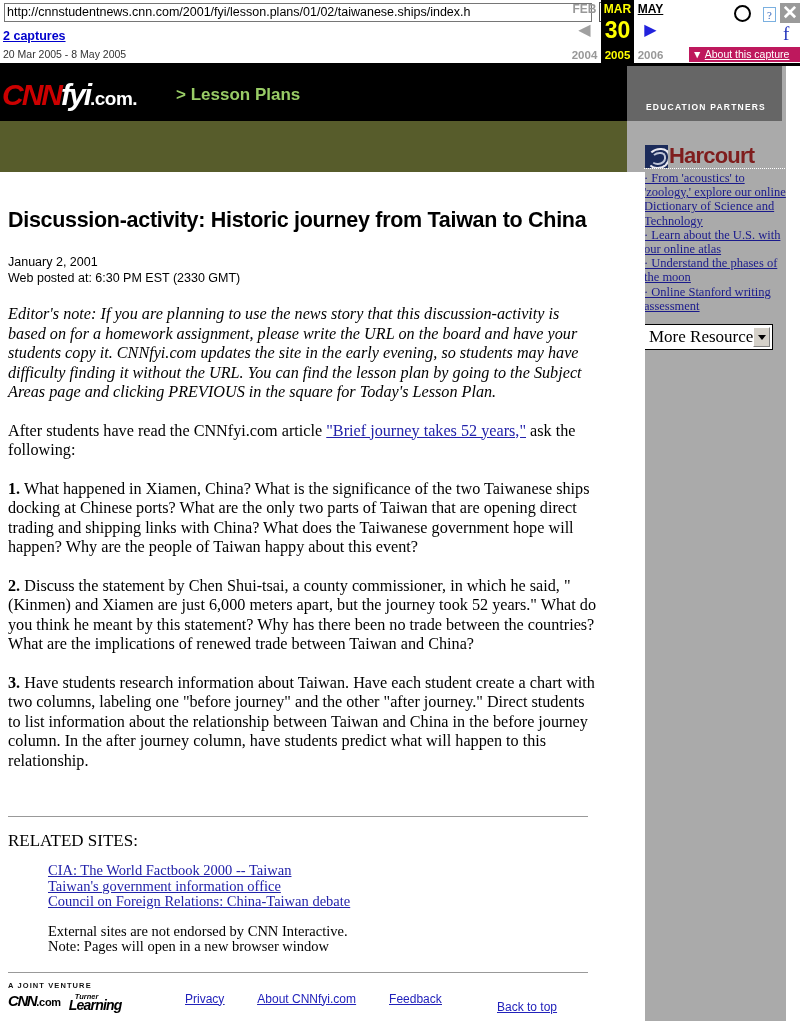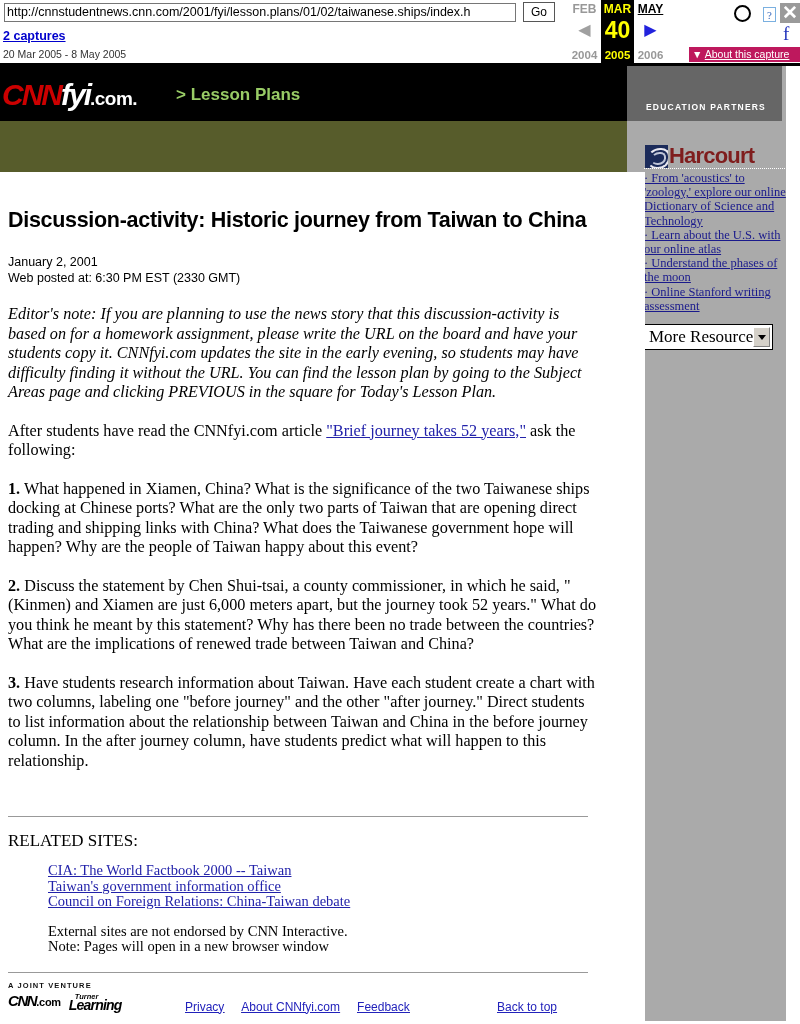--- a/index.html
+++ b/index.html
@@ -19,21 +19,21 @@
     height: 66px;
     background: #ffffff;
     border-bottom: 3px solid #000000;
     font-family: "Liberation Sans", sans-serif;
   }
   #wm-url-row {
     position: absolute; left: 4px; top: 2px;
     display: flex; align-items: center; gap: 7px;
   }
   #wm-url-input {
-    width: 512px; height: 19px;
+    width: 588px; height: 19px;
     border: 1px solid #767676;
     background: #ffffff;
     font-family: "Liberation Sans", sans-serif;
     font-size: 12.5px;
     color: #000;
     padding: 0 2px;
     line-height: 17px;
     white-space: nowrap; overflow: hidden;
   }
   #wm-go-btn {
@@ -375,22 +375,22 @@
   }
   #cnn-com-logo .dc { font-size: 11px; font-style: normal; letter-spacing: -0.3px; }
   #turner-logo {
     font-family: "Liberation Sans", sans-serif;
     font-weight: bold; font-style: italic;
     color: #000; line-height: 8px;
   }
   #turner-logo .t1 { font-size: 7.5px; display: block; padding-left: 6px; }
   #turner-logo .t2 { font-size: 14px; display: block; letter-spacing: -0.8px; }
   #footer-links {
-    position: absolute; left: 177px; top: 19px;
-    display: flex; gap: 17px; text-decoration: underline;
+    position: absolute; left: 177px; top: 11px;
+    display: flex; gap: 33px; text-decoration: underline;
   }
   #footer-links a, #back-to-top {
     font-family: "Liberation Sans", sans-serif;
     font-size: 12px; color: #2222bb;
     text-decoration: underline; cursor: pointer;
     white-space: nowrap;
   }
   #back-to-top {
     position: absolute; left: 489px; top: 19px;
   }
@@ -410,21 +410,21 @@
   <div id="wm-daterange">20 Mar 2005 - 8 May 2005</div>
 
   <div id="wm-timeline">
     <div class="wm-mon-col prev">
       <div class="wm-mon-label">FEB</div>
       <div class="wm-arrow">◀</div>
       <div class="wm-yr">2004</div>
     </div>
     <div class="wm-mon-col cur">
       <div class="wm-mon-label">MAR</div>
-      <div class="wm-day">40</div>
+      <div class="wm-day">30</div>
       <div class="wm-yr">2005</div>
     </div>
     <div class="wm-mon-col next">
       <div class="wm-mon-label">MAY</div>
       <div class="wm-arrow right">▶</div>
       <div class="wm-yr">2006</div>
     </div>
   </div>
 
   <div id="wm-icons">

